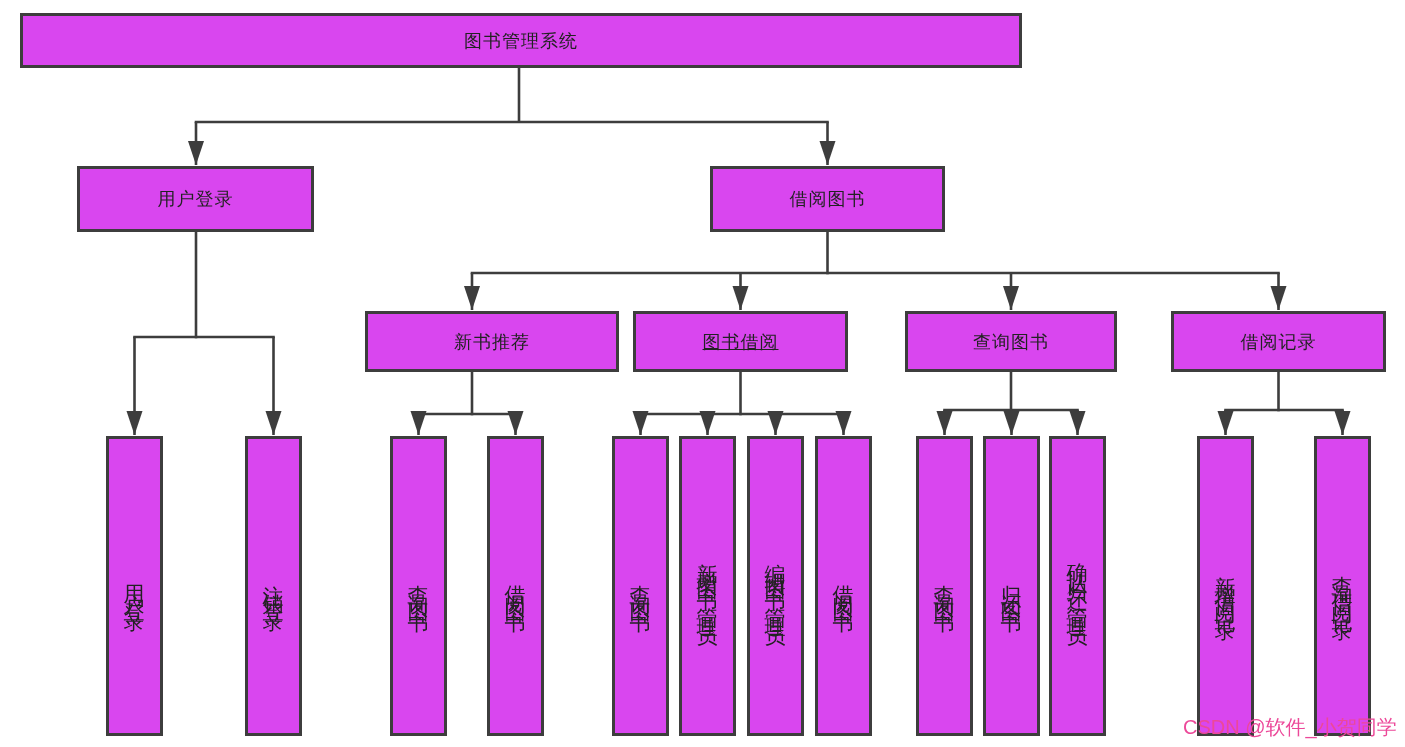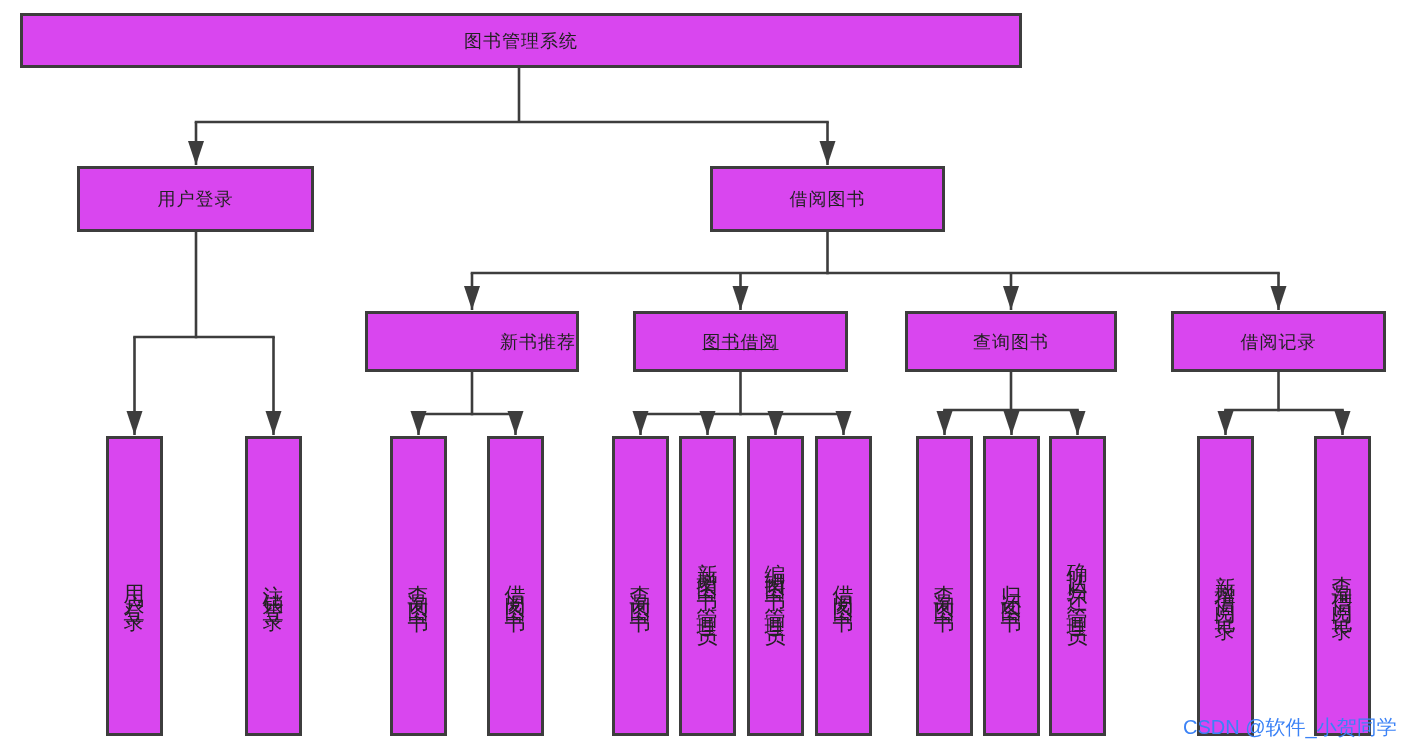--- a/index.html
+++ b/index.html
@@ -30,21 +30,21 @@
     font-size: 21px;
     letter-spacing: 9px;
     line-height: 1;
     color: #222222;
   }
   .watermark {
     position: absolute;
     left: 1183px;
     top: 714px;
     z-index: 3;
-    color: #3b82f6;
+    color: #ec4899;
     font-size: 20px;
     white-space: nowrap;
   }
 </style>
 </head>
 <body>
 
 <div class="canvas">
 
   <svg class="wires" width="1405" height="747" viewBox="0 0 1405 747">
@@ -101,21 +101,21 @@
     <span>图书管理系统</span>
   </div>
 
   <div class="box hbox" style="left:77px; top:166px; width:237px; height:66px;">
     <span>用户登录</span>
   </div>
   <div class="box hbox" style="left:710px; top:166px; width:235px; height:66px;">
     <span>借阅图书</span>
   </div>
 
-  <div class="box hbox" style="left:365px; top:311px; width:214px; height:61px;justify-content:flex-end;">
+  <div class="box hbox" style="left:365px; top:311px; width:254px; height:61px;">
     <span>新书推荐</span>
   </div>
   <div class="box hbox" style="left:633px; top:311px; width:215px; height:61px;text-decoration:underline;">
     <span>图书借阅</span>
   </div>
   <div class="box hbox" style="left:905px; top:311px; width:212px; height:61px;">
     <span>查询图书</span>
   </div>
   <div class="box hbox" style="left:1171px; top:311px; width:215px; height:61px;">
     <span>借阅记录</span>

